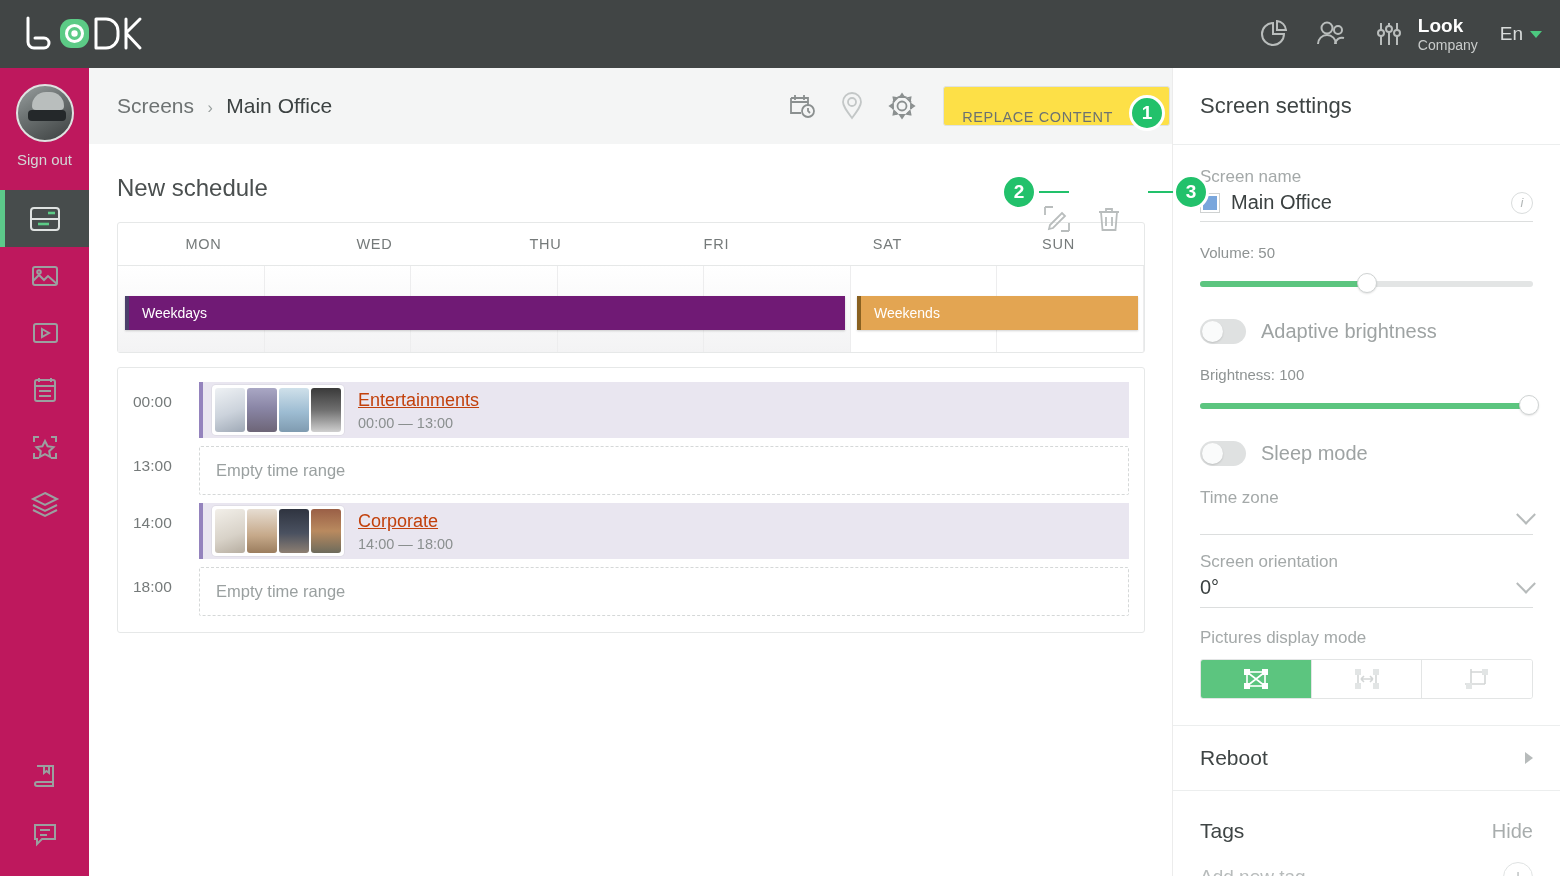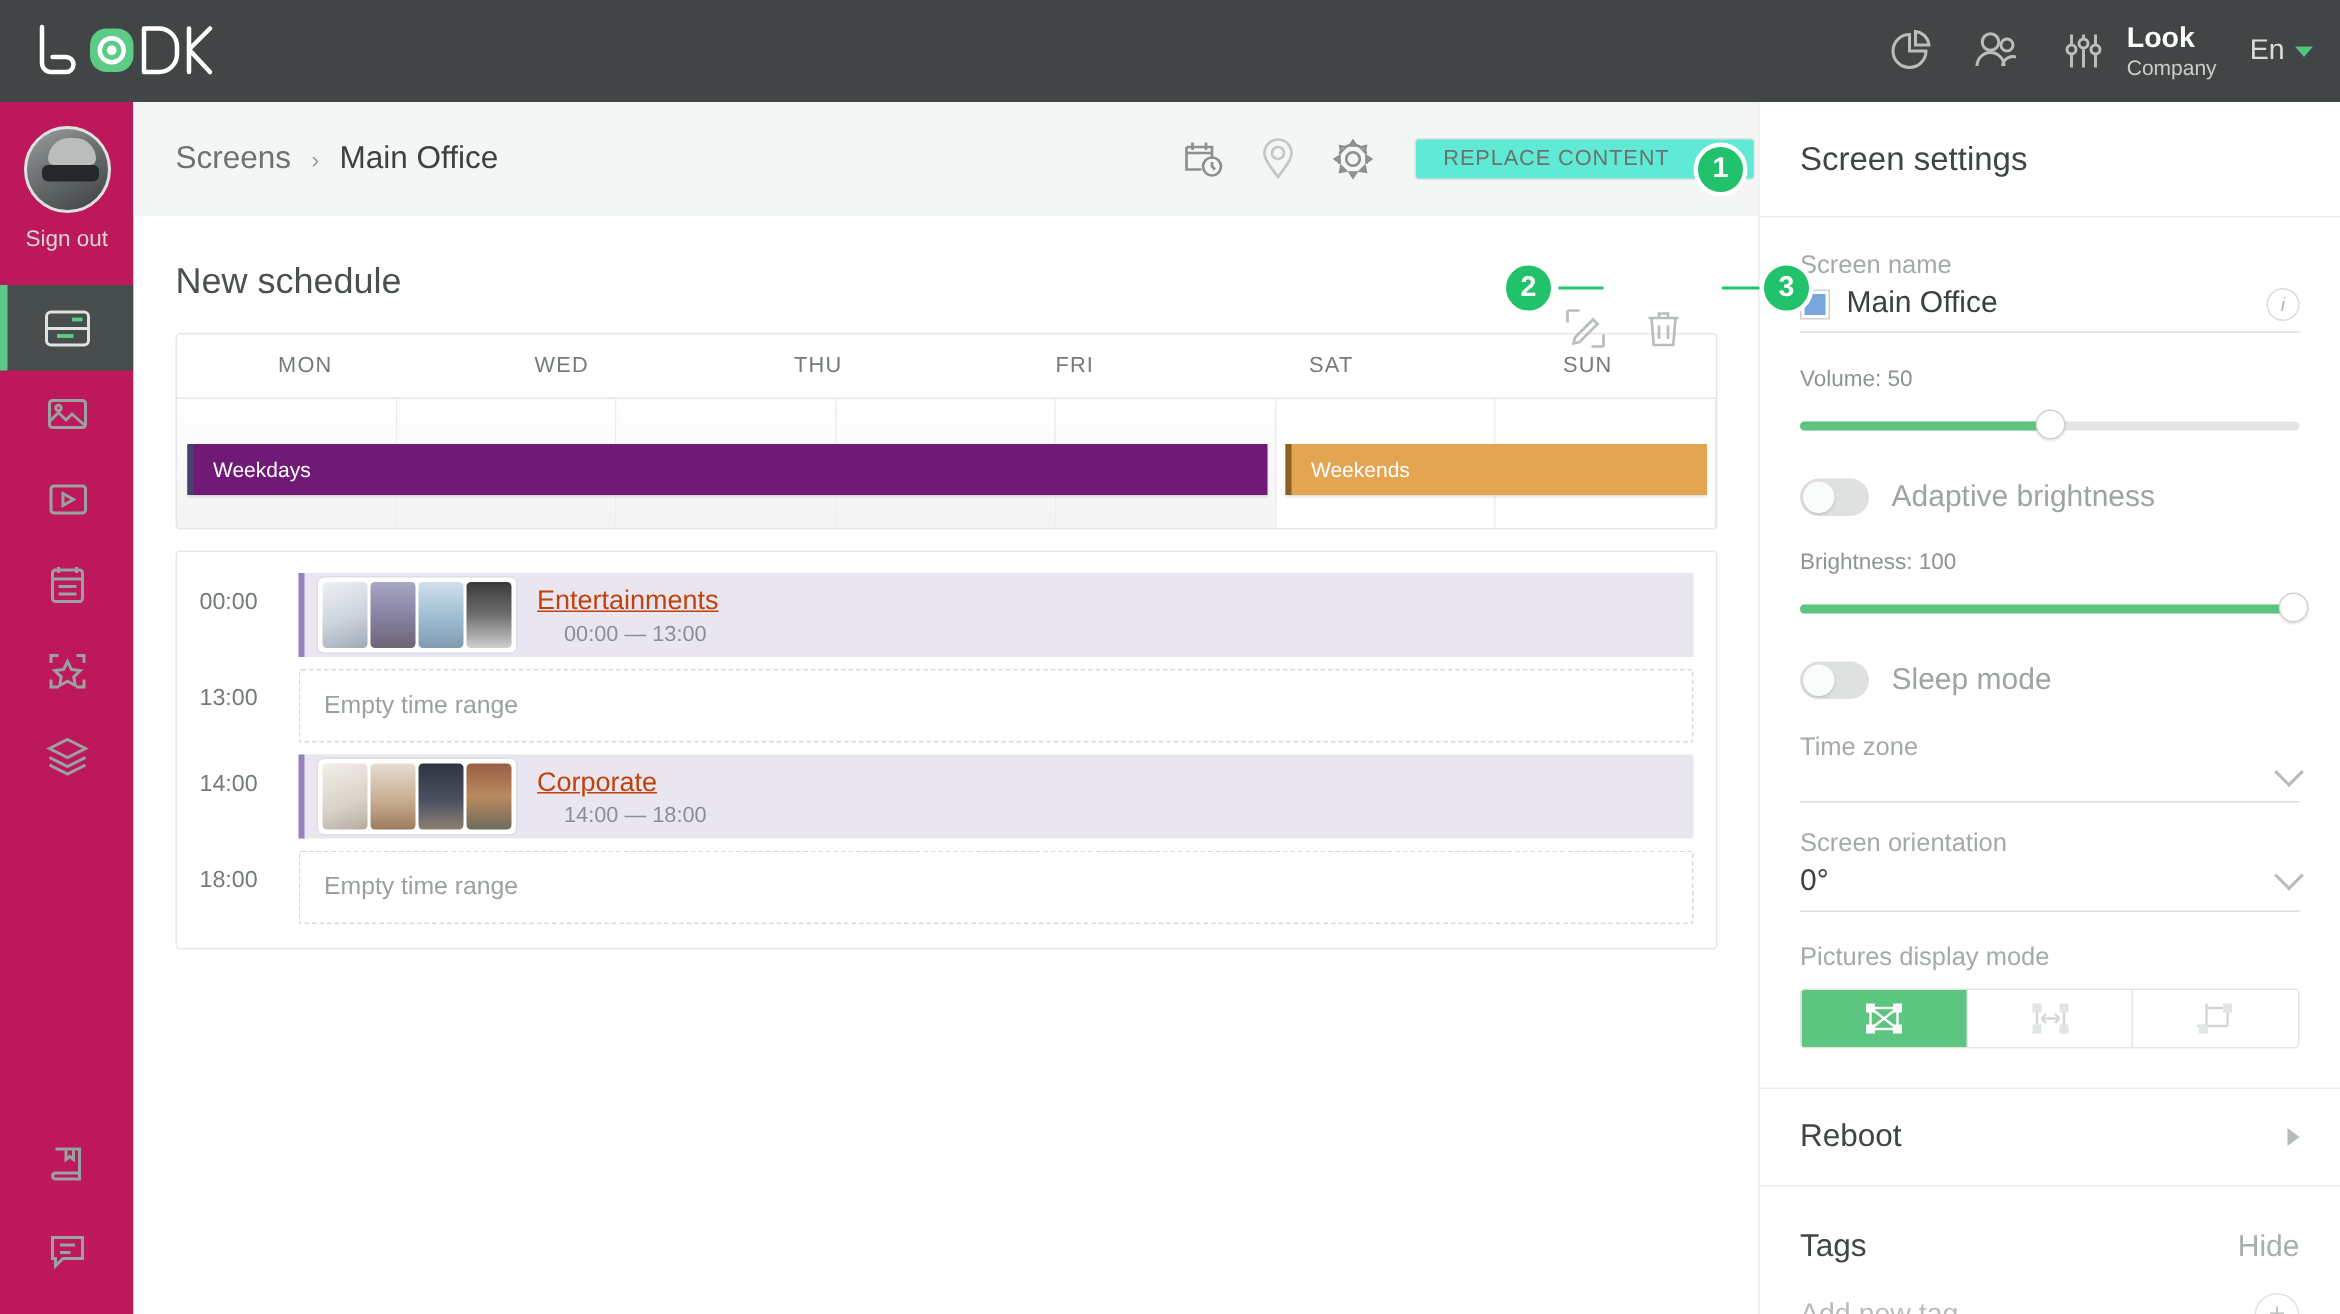--- a/index.html
+++ b/index.html
@@ -70,22 +70,22 @@
   .pagehead {
     height: 76px; background: #f4f5f5; display: flex; align-items: center;
     padding: 0 0 0 28px; position: relative;
   }
   .crumb { font-size: 21px; color: #6d7272; }
   .crumb-sep { font-size: 16px; color: #9aa09f; margin: 0 9px; }
   .crumb-cur { font-size: 21px; color: #3c4242; }
   .head-actions { margin-left: auto; display: flex; align-items: center; padding-right: 2px; }
   .hbtn { width: 50px; height: 50px; display: flex; align-items: center; justify-content: center; }
   .replace-btn {
-    margin-left: 16px; height: 28px; padding: 0 18px; border: 1px solid #dfe2e2;
-    background: #5eead4; border-radius: 3px; display: flex; align-items: center;
+    margin-left: 16px; height: 40px; padding: 0 18px; border: 1px solid #dfe2e2;
+    background: #fde047; border-radius: 3px; display: flex; align-items: flex-end;
     color: #6c7271; font-size: 14.5px; letter-spacing: .6px;
   }
 
   .content { padding: 0 0 0 28px; position: relative; }
   .sched-title { font-size: 24px; color: #4a4f4f; margin-top: 30px; }
   .sched-tools { position: absolute; right: 46px; top: 28px; display: flex; gap: 18px; align-items: center; }
   .tool { width: 34px; height: 34px; display: flex; align-items: center; justify-content: center; }
 
   
   .card {
@@ -123,21 +123,21 @@
     background: #e9e6f0; border-left: 4px solid #9483bd; height: 56px;
     display: flex; align-items: center; padding-left: 9px;
   }
   .thumbs {
     display: flex; gap: 2px; background: #fff; padding: 3px; border-radius: 4px;
     box-shadow: 0 0 0 1px rgba(0,0,0,.04);
   }
   .th { width: 30px; height: 44px; border-radius: 3px; }
   .slot-text { margin-left: 14px; }
   .slot-name { font-size: 18px; color: #c2410c; text-decoration: underline; }
-  .slot-range { font-size: 14.5px; color: #8a8f8f; margin-top: 4px; margin-left: 18px; }
+  .slot-range { font-size: 14.5px; color: #8a8f8f; margin-top: 4px; }
   .slot-empty {
     height: 49px; border: 1px dashed #d5d8d8; border-radius: 2px;
     display: flex; align-items: center; padding-left: 16px;
     font-size: 16.5px; color: #9aa0a0;
   }
 
   
   .panel {
     position: absolute; top: 68px; left: 1172px; width: 388px; height: 808px;
     background: #ffffff; border-left: 1px solid #ececec;

